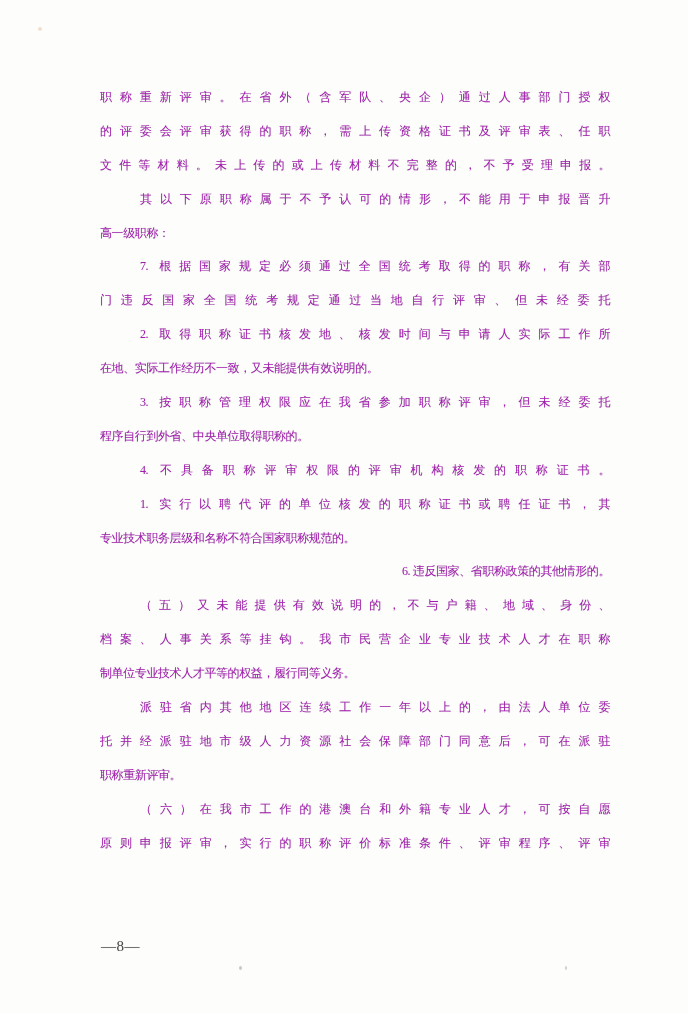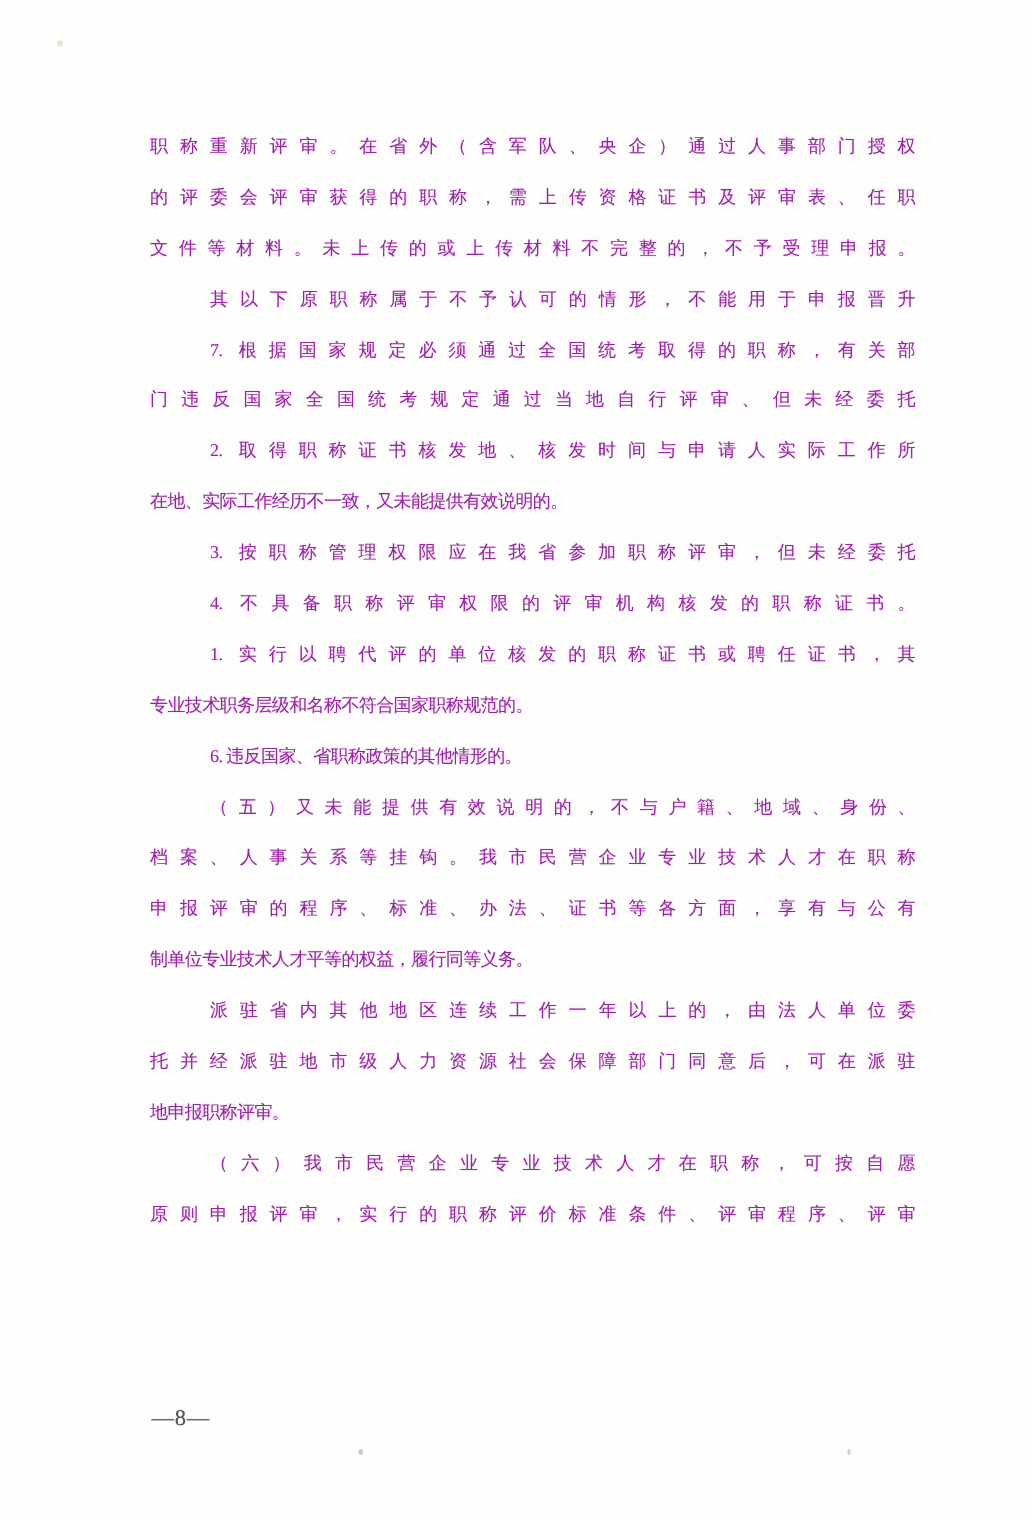--- a/index.html
+++ b/index.html
@@ -37,20 +37,21 @@
     white-space: normal;
     text-align: justify;
     text-align-last: justify;
     text-justify: inter-character;
   }
   .line.end {
     text-align: left;
   }
   .line.ind {
     text-indent: 40px;
+    text-align: right;
   }
   .footer {
     position: absolute;
     left: 101px;
     top: 936px;
     font-size: 15px;
     line-height: 20px;
     color: #4c4c4c;
     letter-spacing: 0.5px;
     text-shadow: 0 0 1px rgba(120,120,120,0.3);
@@ -80,37 +81,38 @@
 
 <div class="page">
 
   <div class="speck top"></div>
 
   <main class="body-text">
     <div class="line fill">职称重新评审。在省外（含军队、央企）通过人事部门授权</div>
     <div class="line fill">的评委会评审获得的职称，需上传资格证书及评审表、任职</div>
     <div class="line fill">文件等材料。未上传的或上传材料不完整的，不予受理申报。</div>
     <div class="line fill ind">其以下原职称属于不予认可的情形，不能用于申报晋升</div>
+    <div class="line end">高一级职称：</div>
     <div class="line fill ind">7. 根据国家规定必须通过全国统考取得的职称，有关部</div>
     <div class="line fill">门违反国家全国统考规定通过当地自行评审、但未经委托</div>
     <div class="line fill ind">2. 取得职称证书核发地、核发时间与申请人实际工作所</div>
     <div class="line end">在地、实际工作经历不一致，又未能提供有效说明的。</div>
     <div class="line fill ind">3. 按职称管理权限应在我省参加职称评审，但未经委托</div>
+    <div class="line end">程序自行到外省、中央单位取得职称的。</div>
     <div class="line fill ind">4. 不具备职称评审权限的评审机构核发的职称证书。</div>
     <div class="line fill ind">1. 实行以聘代评的单位核发的职称证书或聘任证书，其</div>
     <div class="line end">专业技术职务层级和名称不符合国家职称规范的。</div>
     <div class="line end ind">6. 违反国家、省职称政策的其他情形的。</div>
     <div class="line fill ind">（五）又未能提供有效说明的，不与户籍、地域、身份、</div>
     <div class="line fill">档案、人事关系等挂钩。我市民营企业专业技术人才在职称</div>
-    <div class="line fill">申报评审的程序、标准、办法、证书等各方面，享有与公有</div>
     <div class="line end">制单位专业技术人才平等的权益，履行同等义务。</div>
     <div class="line fill ind">派驻省内其他地区连续工作一年以上的，由法人单位委</div>
     <div class="line fill">托并经派驻地市级人力资源社会保障部门同意后，可在派驻</div>
-    <div class="line end">地申报职称评审。</div>
-    <div class="line fill ind">（六）我市民营企业专业技术人才在职称，可按自愿</div>
+    <div class="line end">职称重新评审。</div>
+    <div class="line fill ind">（六）在我市工作的港澳台和外籍专业人才，可按自愿</div>
     <div class="line fill">原则申报评审，实行的职称评价标准条件、评审程序、评审</div>
   </main>
 
   <div class="footer">—8—</div>
 
   <div class="speck b1"></div>
   <div class="speck b2"></div>
 
 </div>
 

